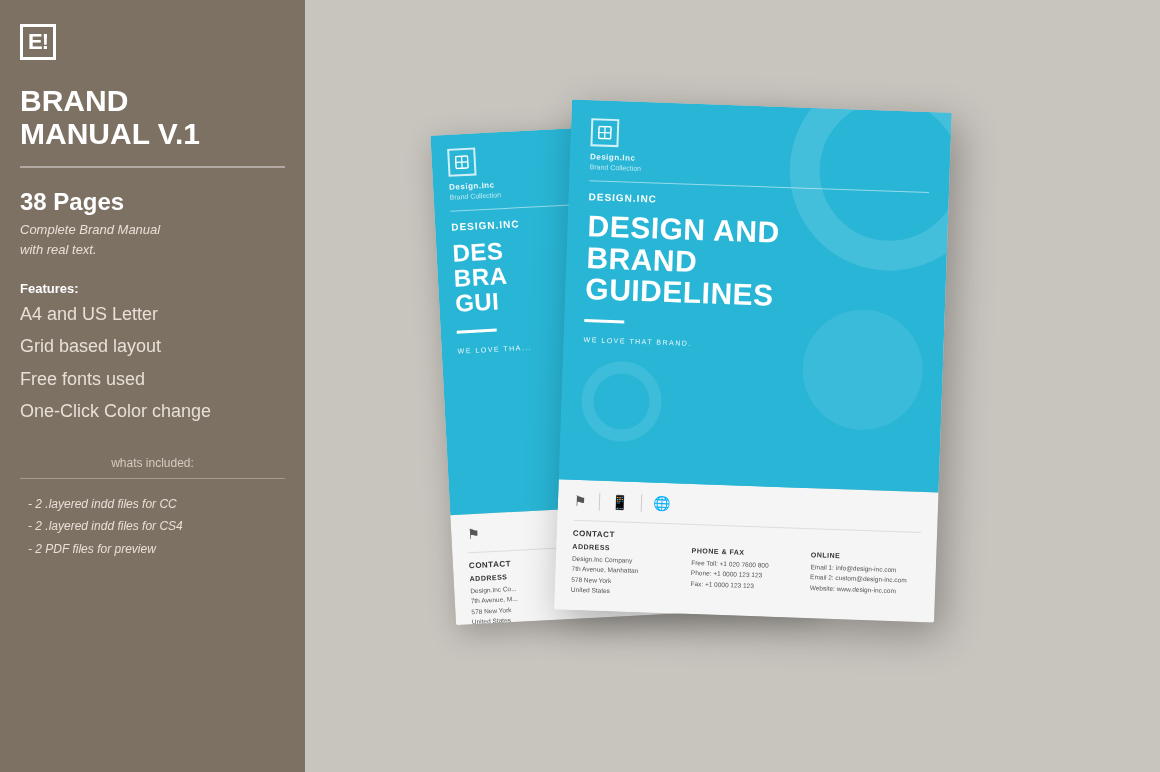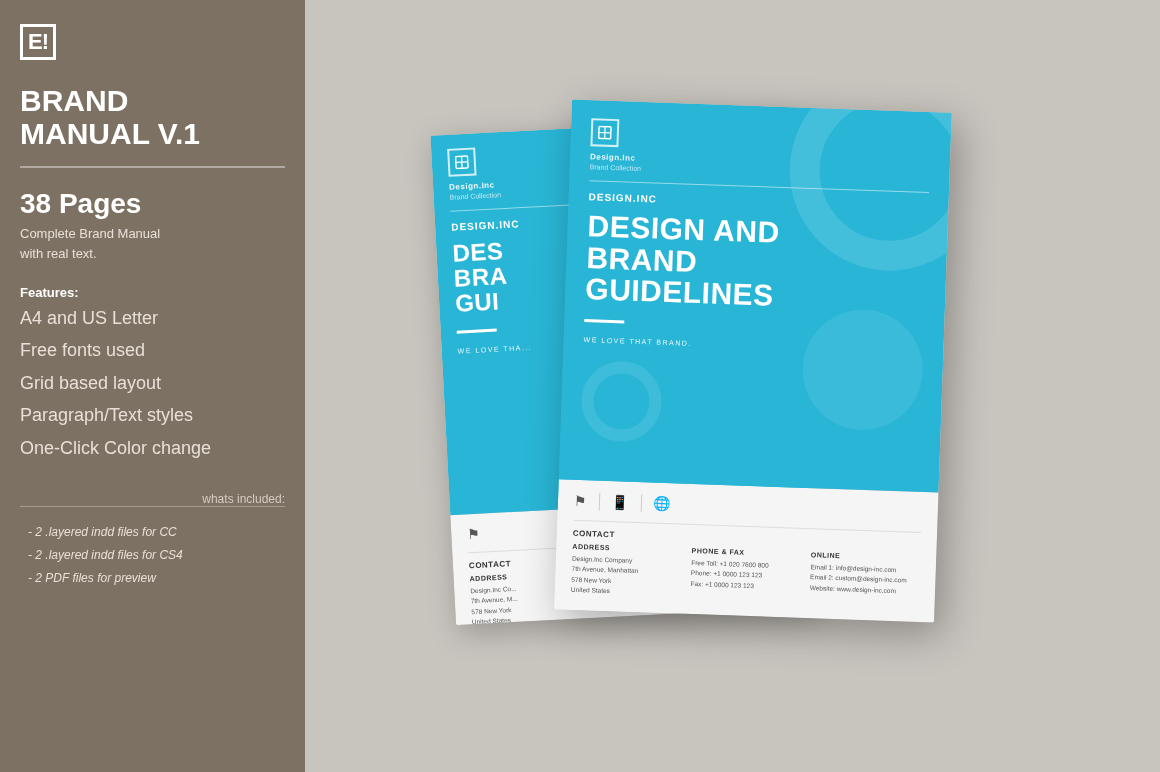--- a/index.html
+++ b/index.html
@@ -41,53 +41,55 @@
       font-size: 30px;
       font-weight: 900;
       line-height: 1.1;
       text-transform: uppercase;
       margin-bottom: 20px;
       border-bottom: 2px solid rgba(255,255,255,0.4);
       padding-bottom: 16px;
     }
 
     .sidebar-pages {
-      font-size: 28px;
+      font-size: 24px;
       font-weight: 900;
       margin-bottom: 4px;
     }
 
     .sidebar-desc {
       font-size: 13px;
       font-weight: 400;
       line-height: 1.5;
       margin-bottom: 22px;
       color: #e8e0d8;
+      font-style: italic;
     }
 
     .sidebar-features-label {
       font-size: 13px;
       font-weight: 700;
       margin-bottom: 2px;
     }
 
     .sidebar-feature-item {
       font-size: 18px;
       line-height: 1.8;
       color: #e8e0d8;
     }
 
     .sidebar-included-section {
       margin-top: 28px;
     }
 
     .sidebar-included-title {
       font-size: 12px;
-      text-align: right;
+      text-align: center;
       color: #d4cbc2;
+      margin-bottom: 8px;
     }
 
     .sidebar-divider {
       border: none;
       border-top: 1px solid rgba(255,255,255,0.3);
       margin-bottom: 14px;
     }
 
     .sidebar-included-item {
       font-size: 12px;
@@ -331,23 +333,22 @@
   <div class="sidebar-title">
     <span>BRAND</span><br>
     <span>MANUAL v.1</span>
   </div>
   <div class="sidebar-pages">38 Pages</div>
   <div class="sidebar-desc">Complete Brand Manual<br>with real text.</div>
 
   <div class="sidebar-features-label">Features:</div>
   <div>
     <div class="sidebar-feature-item">A4 and US Letter</div>
+    <div class="sidebar-feature-item">Grid based layout</div>
     <div class="sidebar-feature-item">Free fonts used</div>
-    <div class="sidebar-feature-item">Grid based layout</div>
-    <div class="sidebar-feature-item">Paragraph/Text styles</div>
     <div class="sidebar-feature-item">One-Click Color change</div>
   </div>
 
   <div class="sidebar-included-section">
     <div class="sidebar-included-title">whats included:</div>
     <hr class="sidebar-divider">
     <div class="sidebar-included-item">- 2 .layered indd files for CC</div>
     <div class="sidebar-included-item">- 2 .layered indd files for CS4</div>
     <div class="sidebar-included-item">- 2 PDF files for preview</div>
   </div>

